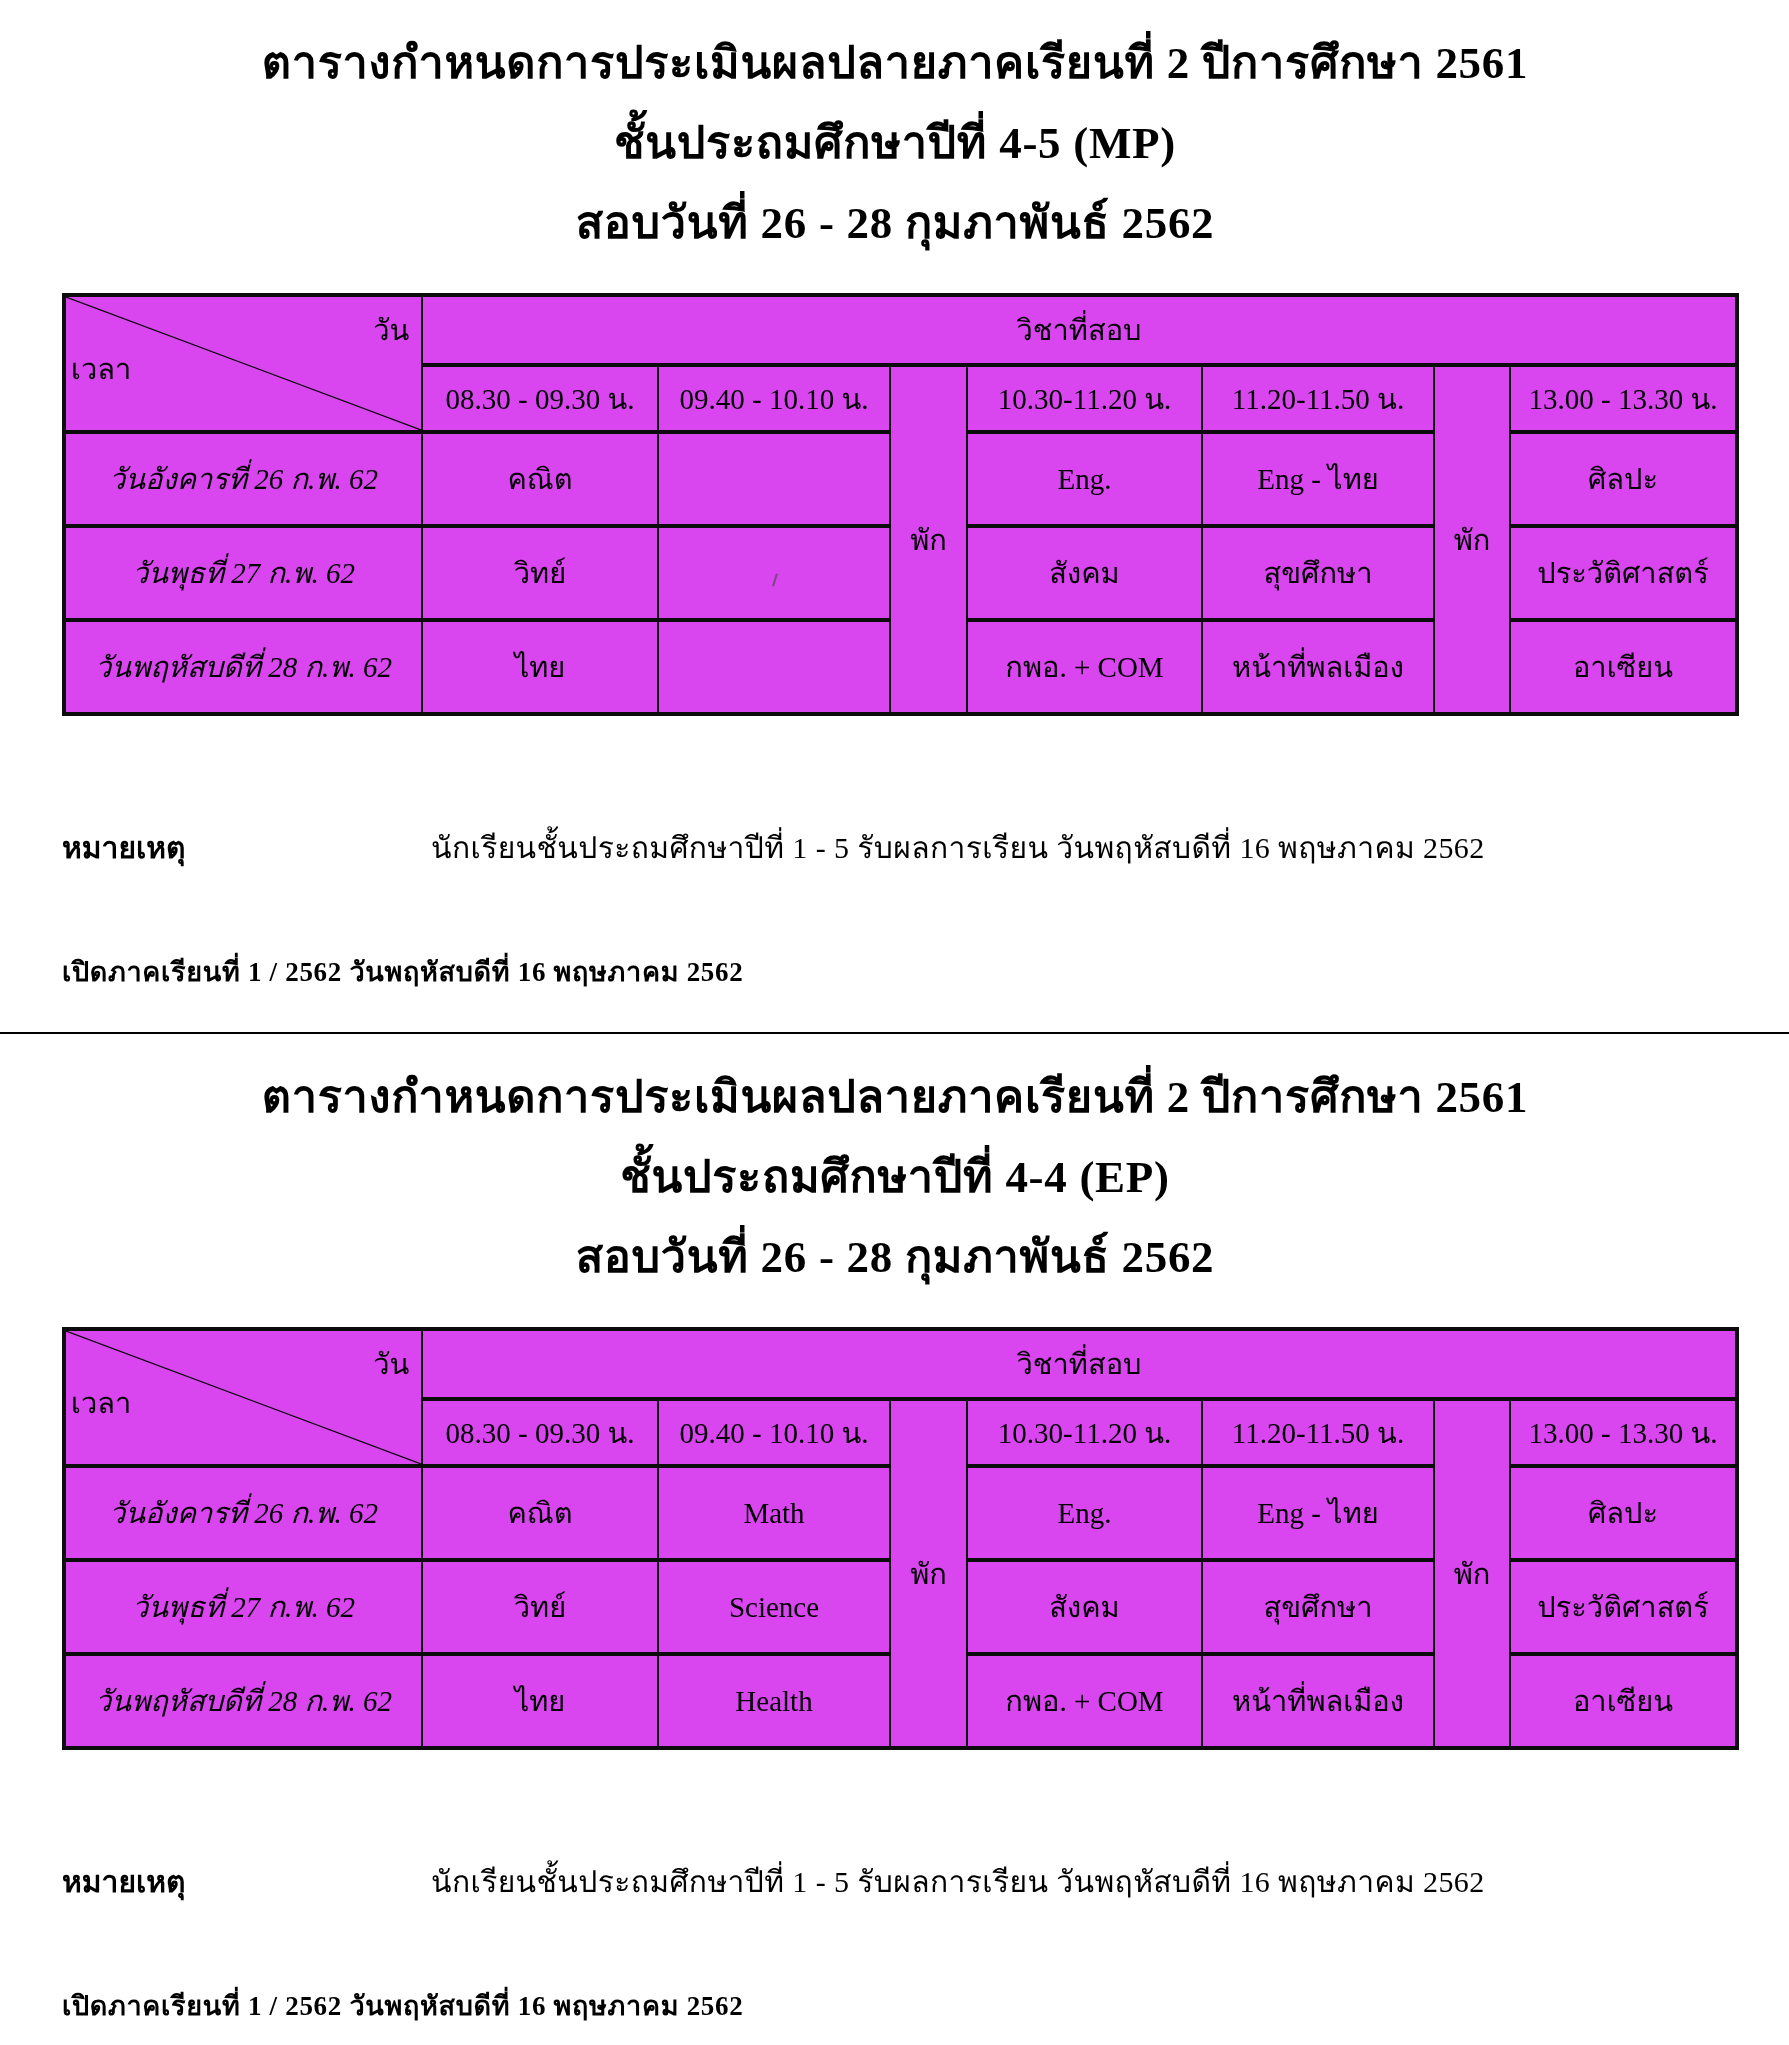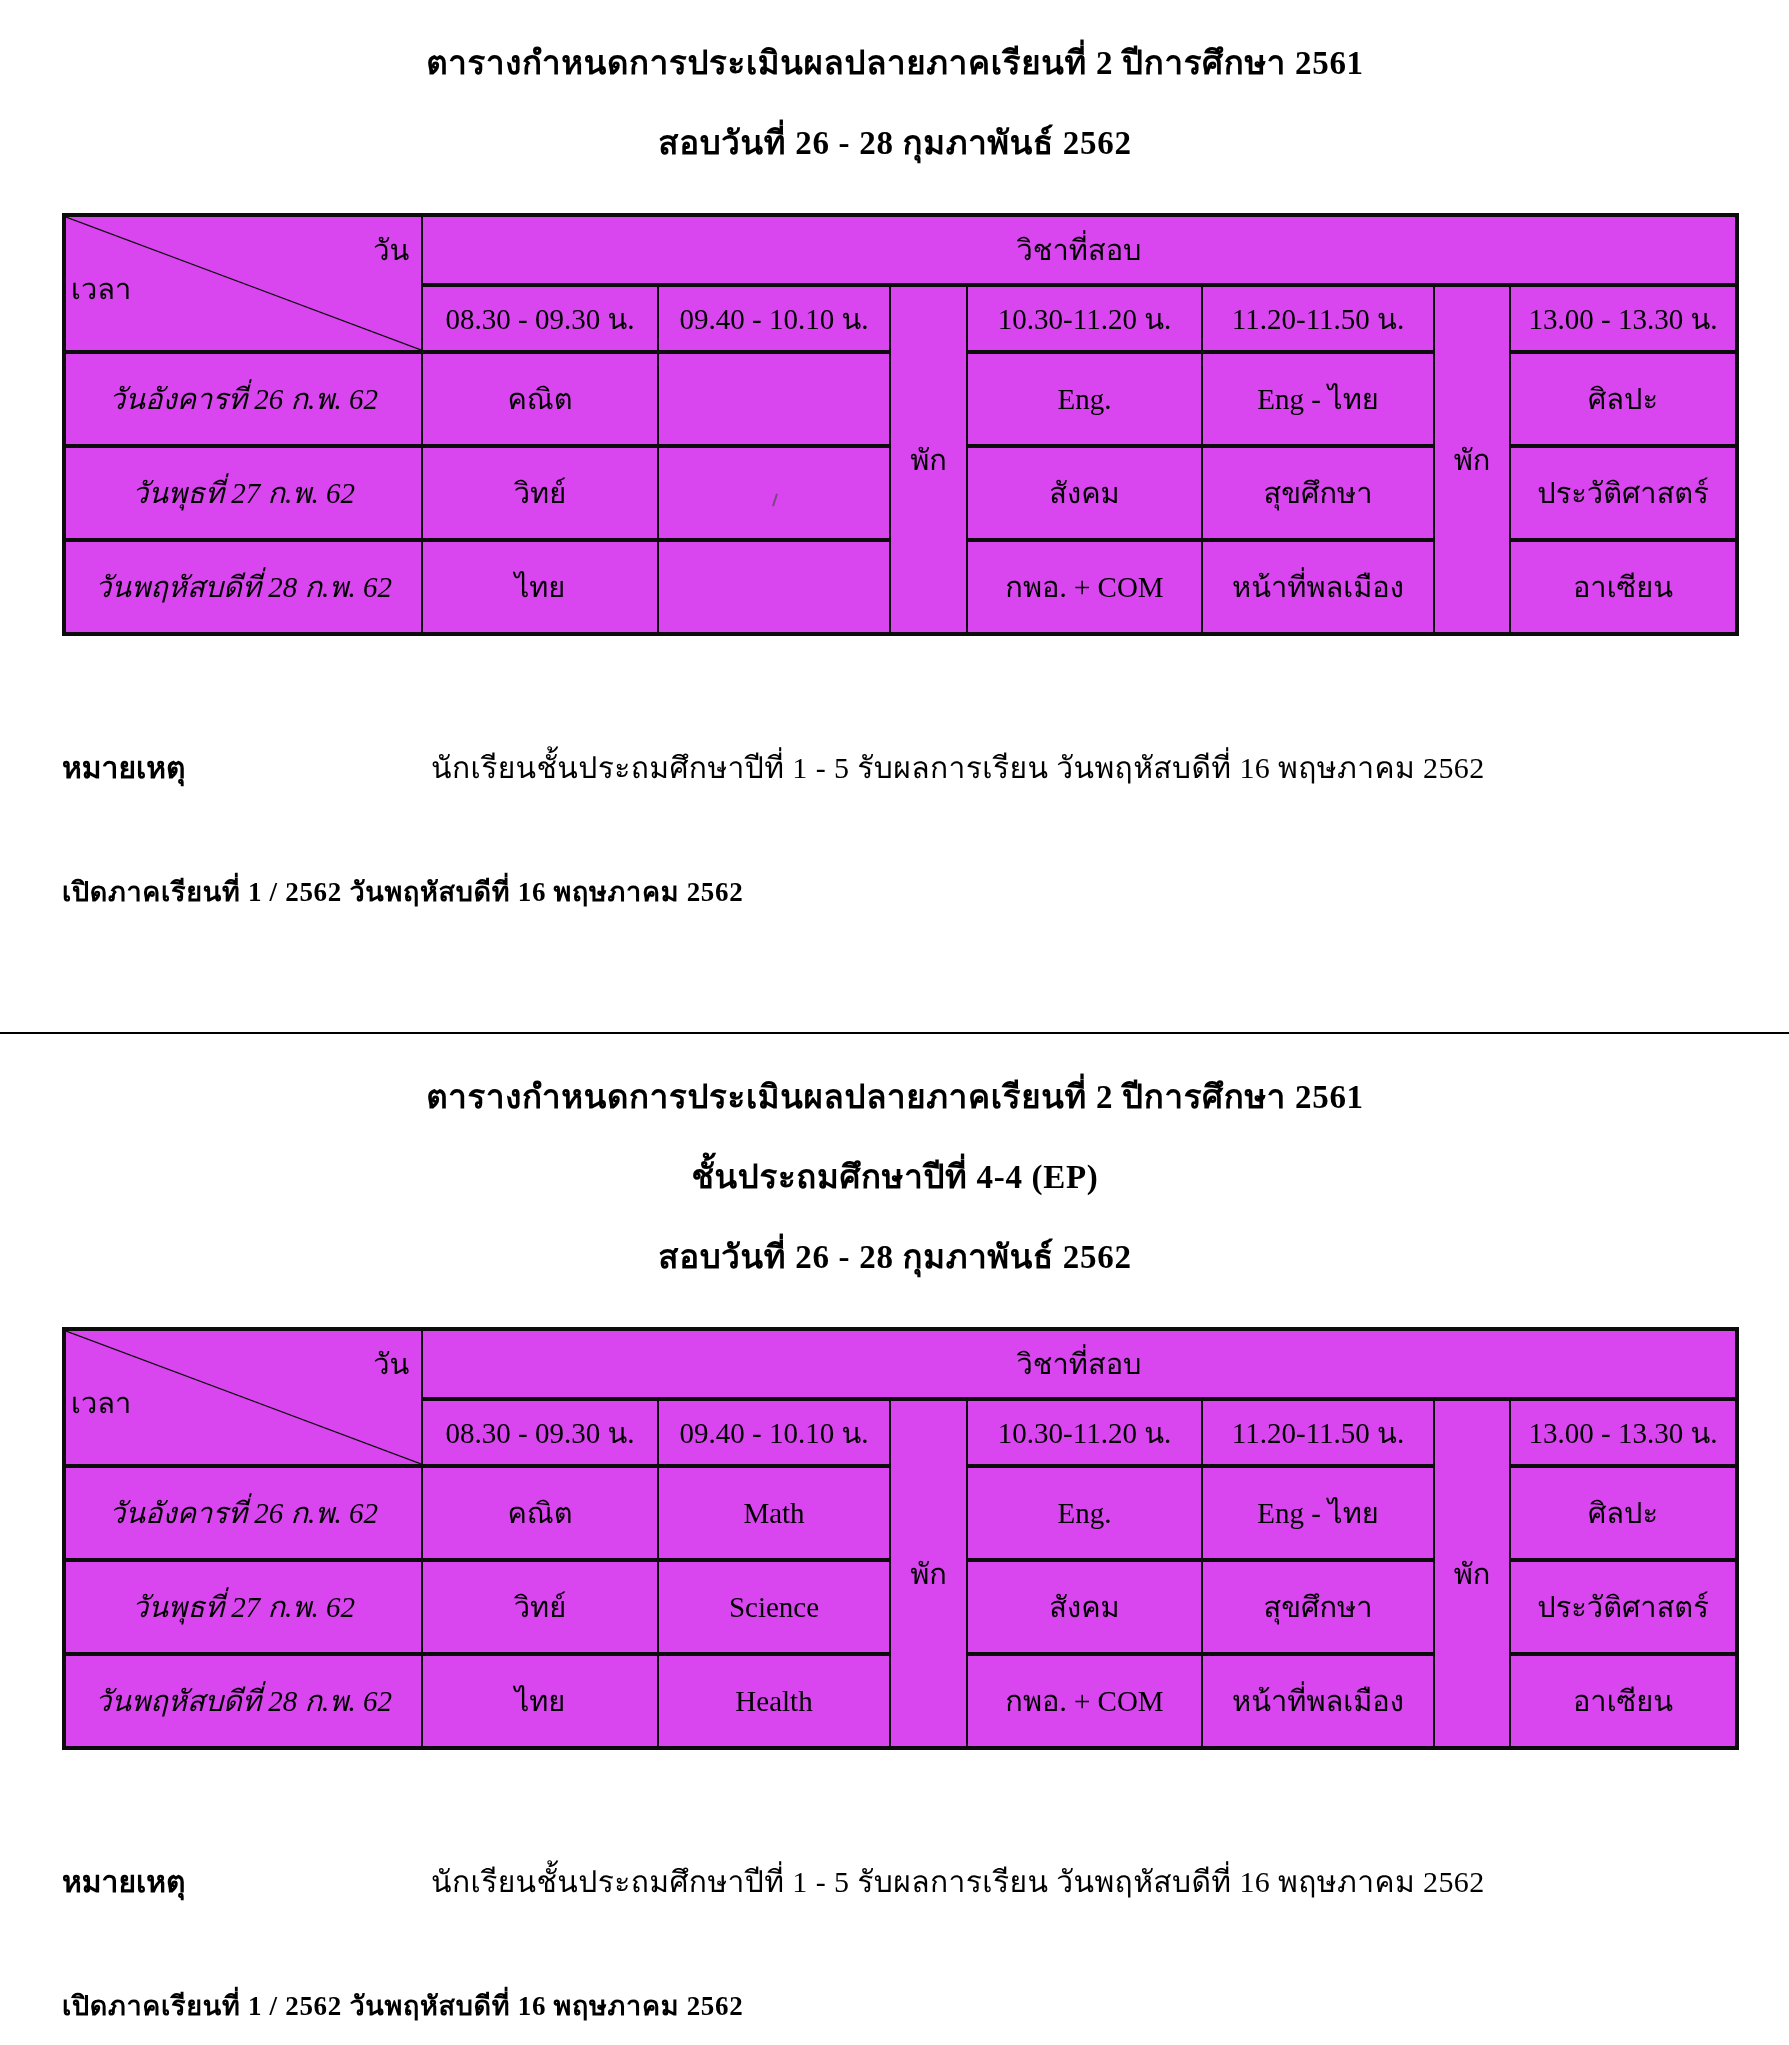--- a/index.html
+++ b/index.html
@@ -22,21 +22,21 @@
   }
   .section-mp { top: 0; height: 1032px; }
   .section-ep { top: 1034px; height: 1011px; }
 
   .titles { padding-top: 22px; }
   .title-line {
     height: 80px;
     display: flex;
     align-items: center;
     justify-content: center;
-    font-size: 33px;
+    font-size: 45px;
     font-weight: bold;
     letter-spacing: 0.7px;
     text-align: left;
   }
 
   table.sched-table {
     border-collapse: collapse;
     table-layout: fixed;
     width: 1673px;
     margin: 31px 0 0 62px;
@@ -124,20 +124,21 @@
     width: 1790px;
     border-top: 2.9px solid #000;
   }
 </style>
 </head>
 <body>
 
 <div class="section section-mp">
   <div class="titles">
     <div class="title-line">ตารางกำหนดการประเมินผลปลายภาคเรียนที่ 2 ปีการศึกษา 2561</div>
+    <div class="title-line">ชั้นประถมศึกษาปีที่ 4-5 (MP)</div>
     <div class="title-line">สอบวันที่ 26 - 28 กุมภาพันธ์ 2562</div>
   </div>
 
   <table class="sched-table">
     <colgroup>
       <col style="width:358px">
         <col style="width:236px">
         <col style="width:232px">
         <col style="width:77px">
       <col style="width:235px">

